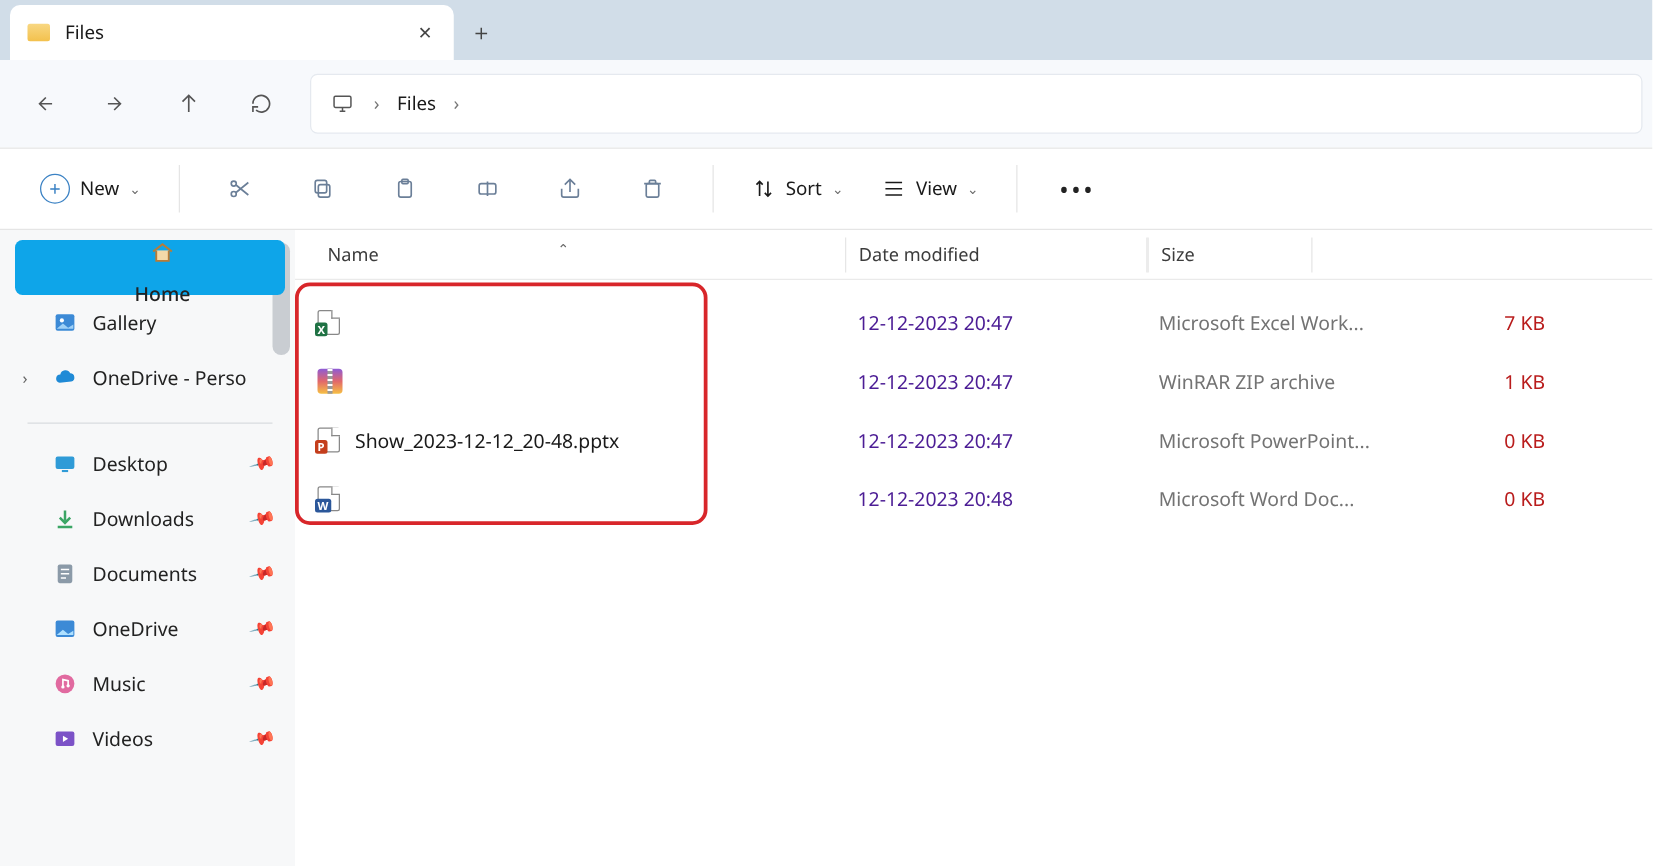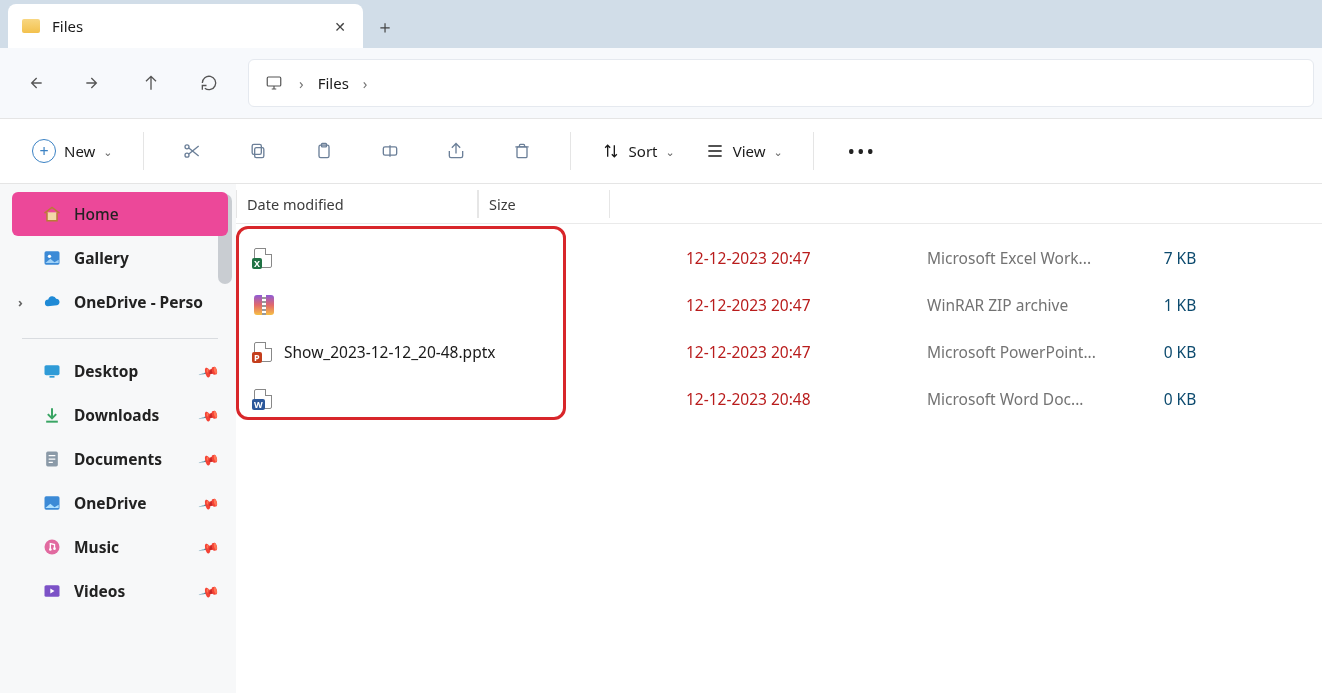--- a/index.html
+++ b/index.html
@@ -28,43 +28,43 @@
   .tbtn.iconly { width: 60px; justify-content:center; padding:0; color:#6b7f98; }
   .tbtn svg { width:20px;height:20px;stroke:currentColor;fill:none;stroke-width:1.6; }
   .tbtn .chev-dn { font-size:11px;color:#666; }
   .tsep { width:1px; height:38px; background:#e5e5e5; margin: 0 12px; }
   .new-circle{ width:24px;height:24px;border:1.6px solid #3b82c4;border-radius:50%;display:flex;align-items:center;justify-content:center;color:#3b82c4;font-size:16px;line-height:1;}
 
   
   .main { display:flex; height: calc(693px - 48px - 70px - 66px); }
   .sidebar { width: 236px; background:#f7f8f9; display:flex; flex-direction:column; padding: 8px 8px 8px 12px; position:relative; }
   .sb-scroll { position:absolute; right:4px; top:10px; width:14px; height:90px; background:#c9cdd2; border-radius:7px; }
-  .nav-item { height:44px; display:flex; align-items:center; gap:12px; padding: 0 10px 0 30px; border-radius:6px; font-size:15.5px; color:#222; position:relative;font-weight:bold;}
-  .nav-item.selected { background:#ec4899; font-weight:500;}
+  .nav-item { height:44px; display:flex; align-items:center; gap:12px; padding: 0 10px 0 30px; border-radius:6px; font-size:15.5px; color:#222; position:relative;}
+  .nav-item.selected { background:#0ea5e9; font-weight:500;flex-direction:column;}
   .nav-item .exp { position:absolute; left:6px; color:#666; font-size:13px;}
   .nav-divider { height:1px; background:#d9dce0; margin:14px 10px 10px 10px;}
   .pin { margin-left:auto; color:#7c8692; font-size:14px; transform:rotate(30deg);}
   .ico { width:20px; height:20px; display:inline-flex;align-items:center;justify-content:center;}
   .ico svg{width:20px;height:20px;}
 
   
   .filepane { flex:1; background:#ffffff; position:relative; }
   .cols { height:40px; display:flex; align-items:center; border-bottom:1px solid #eaeaea; color:#3c3c3c; font-size:14.5px;}
   .col-name { width:440px; padding-left:26px; position:relative;}
   .col-name .sort-ind{position:absolute;left:210px;top:-2px;font-size:11px;color:#666;}
   .col-date { width:240px; padding-left:10px;}
   .col-type { width:206px; padding-left:10px;}
   .col-size { width:130px; padding-left:10px;}
   .vline{width:1px;height:28px;background:#e6e6e6;}
   .rows { position:relative; padding-top:10px;}
   .row { height:47px; display:flex; align-items:center; font-size:15.5px;}
   .cell-name { width:440px; padding-left:18px; display:flex; align-items:center; gap:12px;}
-  .cell-date { width:241px; color:#b91c1c; padding-left:10px;}
+  .cell-date { width:241px; color:#4c1d95; padding-left:10px;}
   .cell-type { width:207px; color:#737373; padding-left:10px; white-space:nowrap; overflow:hidden; text-overflow:ellipsis;}
-  .cell-size { width:130px; text-align:center; padding-right:18px; color:#0c4a6e;}
+  .cell-size { width:130px; text-align:right; padding-right:18px; color:#b91c1c;}
   .fico { width:18px;height:20px;display:inline-block;border:1px solid #888;border-radius:2px;position:relative;background:#fff;}
   .fico::after{content:"";position:absolute;right:-1px;top:-1px;width:6px;height:6px;background:#fff;border-left:1px solid #888;border-bottom:1px solid #888;}
   .badge{position:absolute;left:-3px;bottom:-2px;font-size:9px;font-weight:700;color:#fff;padding:0 2px;border-radius:2px;line-height:11px;}
   .badge.x{background:#1f7244;} .badge.p{background:#c43e1c;} .badge.w{background:#2b579a;}
   .zip-ico{width:20px;height:20px;background:linear-gradient(#8e5bd6,#e2686b 50%,#f6c044);border-radius:3px;position:relative;}
   .zip-ico::after{content:"";position:absolute;left:8px;top:0;width:4px;height:20px;background:repeating-linear-gradient(#fff,#fff 2px,#999 2px,#999 4px);}
   .highlight-box{position:absolute;left:0px;top:2px;width:330px;height:194px;border:3.5px solid #d8262a;border-radius:12px;pointer-events:none;}
 
   [data-interactable="true"]{cursor:pointer;}
 </style>
@@ -271,20 +271,24 @@
             <path d="M10 9v6l5-3-5-3z" fill="#fff"></path>
           </svg>
         </span>
       <span data-interactable="false">Videos</span>
       <span class="pin" data-interactable="false">📌</span>
     </div>
   </nav>
 
   <div class="filepane" data-interactable="false">
     <div class="cols" data-interactable="false">
+      <div class="col-name" data-interactable="true">
+        <span data-interactable="false">Name</span>
+        <span class="sort-ind" data-interactable="false">⌃</span>
+      </div>
       <div class="vline" data-interactable="true"></div>
       <div class="col-date" data-interactable="true"><span data-interactable="false">Date modified</span></div>
       <div class="vline" data-interactable="true"></div>
       <div class="vline" data-interactable="true"></div>
       <div class="col-size" data-interactable="true"><span data-interactable="false">Size</span></div>
       <div class="vline" data-interactable="true"></div>
     </div>
 
     <div class="rows" data-interactable="false">
 

